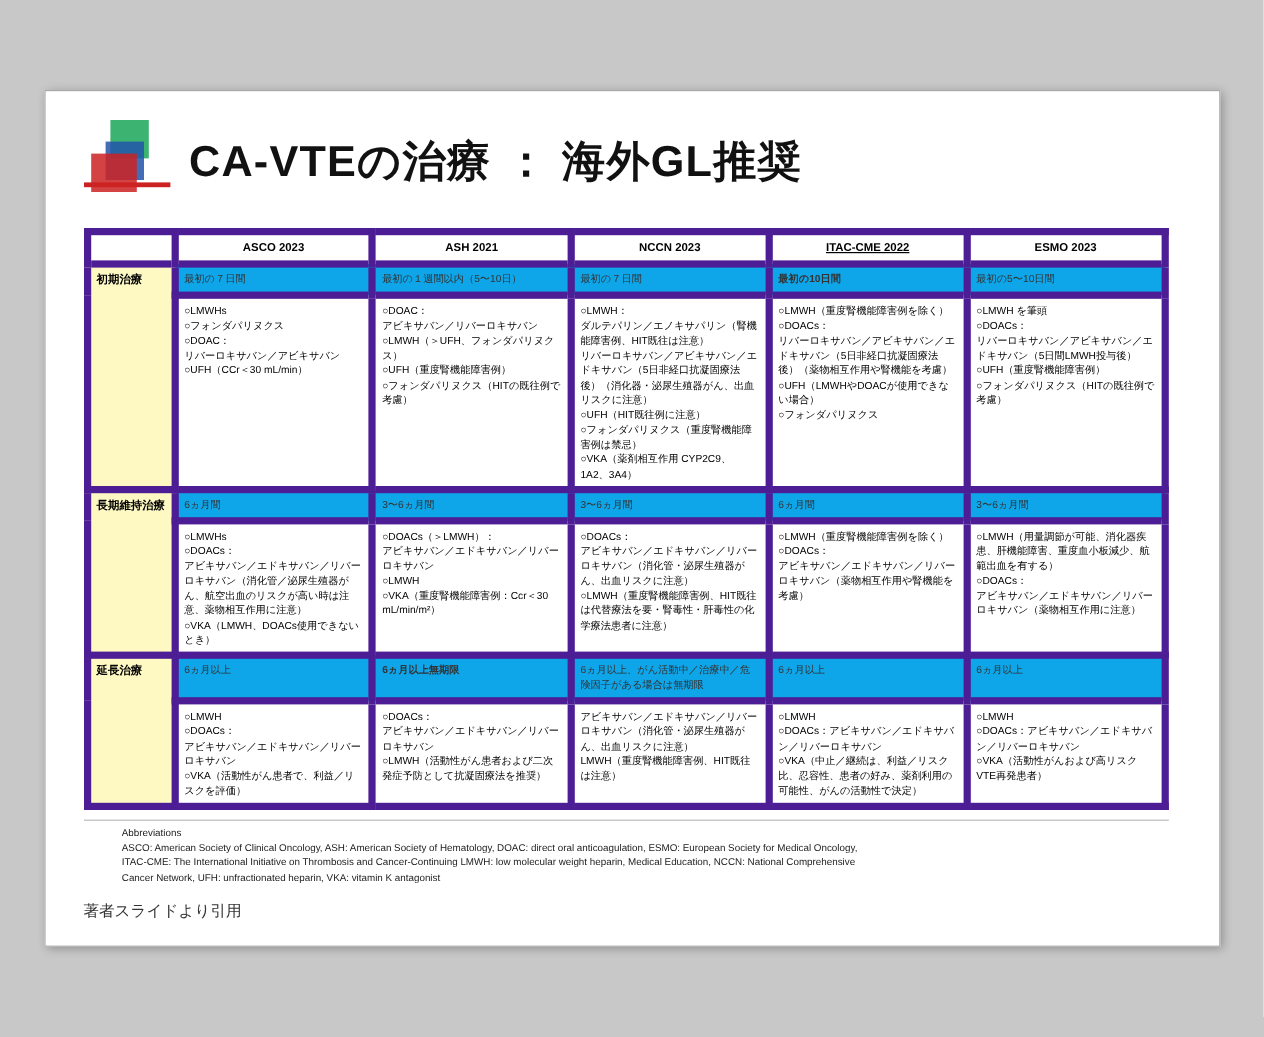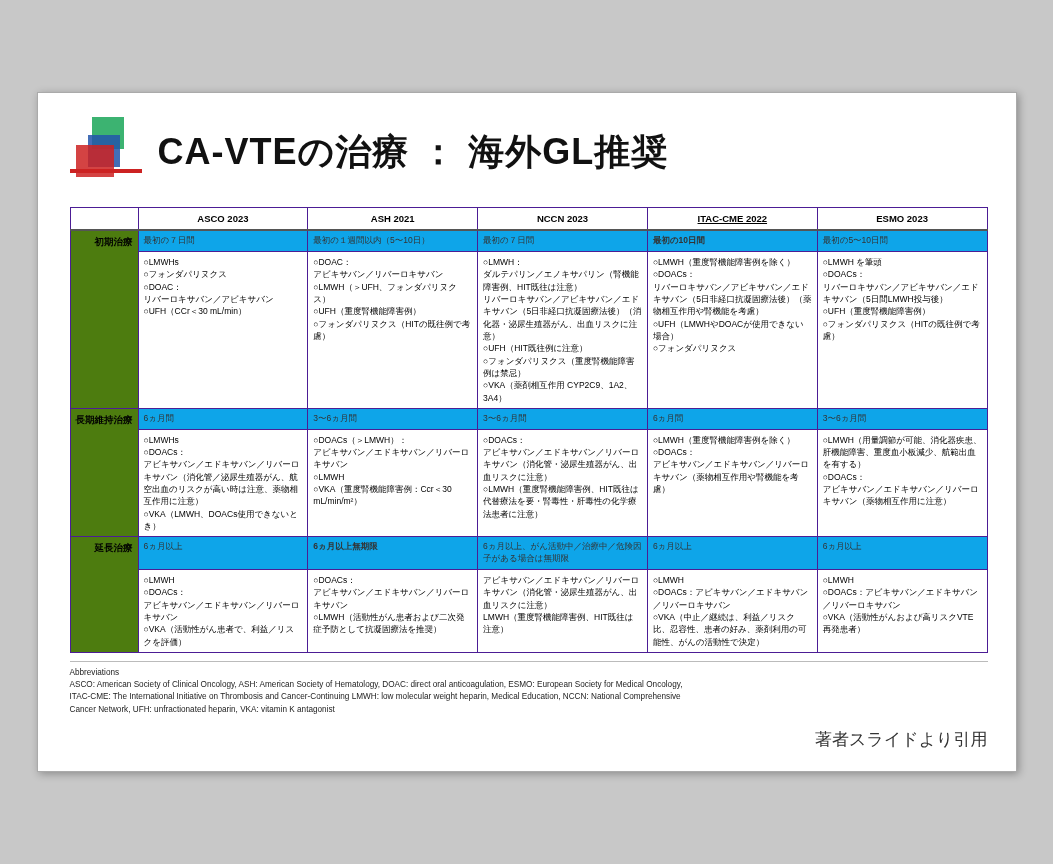--- a/index.html
+++ b/index.html
@@ -9,21 +9,21 @@
       justify-content: center;
       align-items: center;
       min-height: 100vh;
       font-family: 'MS Gothic', 'Hiragino Kaku Gothic ProN', 'Yu Gothic', sans-serif;
     }
     .page-container {
       width: 980px;
       background: white;
       border: 1px solid #aaa;
       box-shadow: 2px 2px 8px rgba(0,0,0,0.3);
-      padding: 24px 28px 20px 32px;
+      padding: 24px 42px 20px 32px;
     }
     .header {
       display: flex;
       align-items: center;
       margin-bottom: 18px;
     }
     .logo-block {
       width: 72px;
       height: 72px;
       position: relative;
@@ -62,54 +62,53 @@
       color: #111;
       letter-spacing: 1px;
     }
     table.main-table {
       width: 100%;
       border-collapse: collapse;
       font-size: 9.5px;
       line-height: 1.4;
     }
     table.main-table th, table.main-table td {
-      border: 1px solid #4c1d95;
+      border: 6px solid #4c1d95;
       padding: 4px 5px;
       vertical-align: top;
     }
     table.main-table thead th {
       background: white;
       font-weight: bold;
       font-size: 9.5px;
       text-align: center;
       border-bottom: 2px solid #555;
     }
     table.main-table td.row-header {
       font-weight: bold;
-      background: #4d7c0f;
+      background: #fef9c3;
       font-size: 9.5px;
       white-space: nowrap;
-      text-align: right;
     }
     table.main-table td.sub-header {
       font-size: 9px;
       color: #333;
       background: #0ea5e9;
     }
     .abbreviations {
       margin-top: 8px;
       font-size: 8.2px;
       line-height: 1.5;
       color: #222;
       border-top: 1px solid #bbb;
       padding-top: 5px;
     }
     .citation {
-      text-align: right;
-      font-size: 17px;
+      text-align: left;
+      font-size: 13px;
       color: #333;
       margin-top: 12px;
     }
   </style>
 </head>
 <body>
 
 <div class="page-container">
 
   <div class="header">
@@ -219,20 +218,20 @@
 ○DOACs：アビキサバン／エドキサバン／リバーロキサバン
 ○VKA（中止／継続は、利益／リスク比、忍容性、患者の好み、薬剤利用の可能性、がんの活動性で決定）</td>
           <td style="font-size: 8.5px; line-height: 1.45; white-space: pre-wrap;">○LMWH
 ○DOACs：アビキサバン／エドキサバン／リバーロキサバン
 ○VKA（活動性がんおよび高リスクVTE再発患者）</td>
         </tr>
       </tbody>
   </table>
 
   <div class="abbreviations">
-    <div id="abbr-text" style="white-space: pre-wrap;">Abbreviations
+    <div id="abbr-text" style="white-space: pre-wrap; margin-left: 32px;">Abbreviations
 ASCO: American Society of Clinical Oncology, ASH: American Society of Hematology, DOAC: direct oral anticoagulation, ESMO: European Society for Medical Oncology,
 ITAC-CME: The International Initiative on Thrombosis and Cancer-Continuing LMWH: low molecular weight heparin, Medical Education, NCCN: National Comprehensive
 Cancer Network, UFH: unfractionated heparin, VKA: vitamin K antagonist</div>
   </div>
 
   <div class="citation">著者スライドより引用</div>
 </div>
 
 </body></html>

